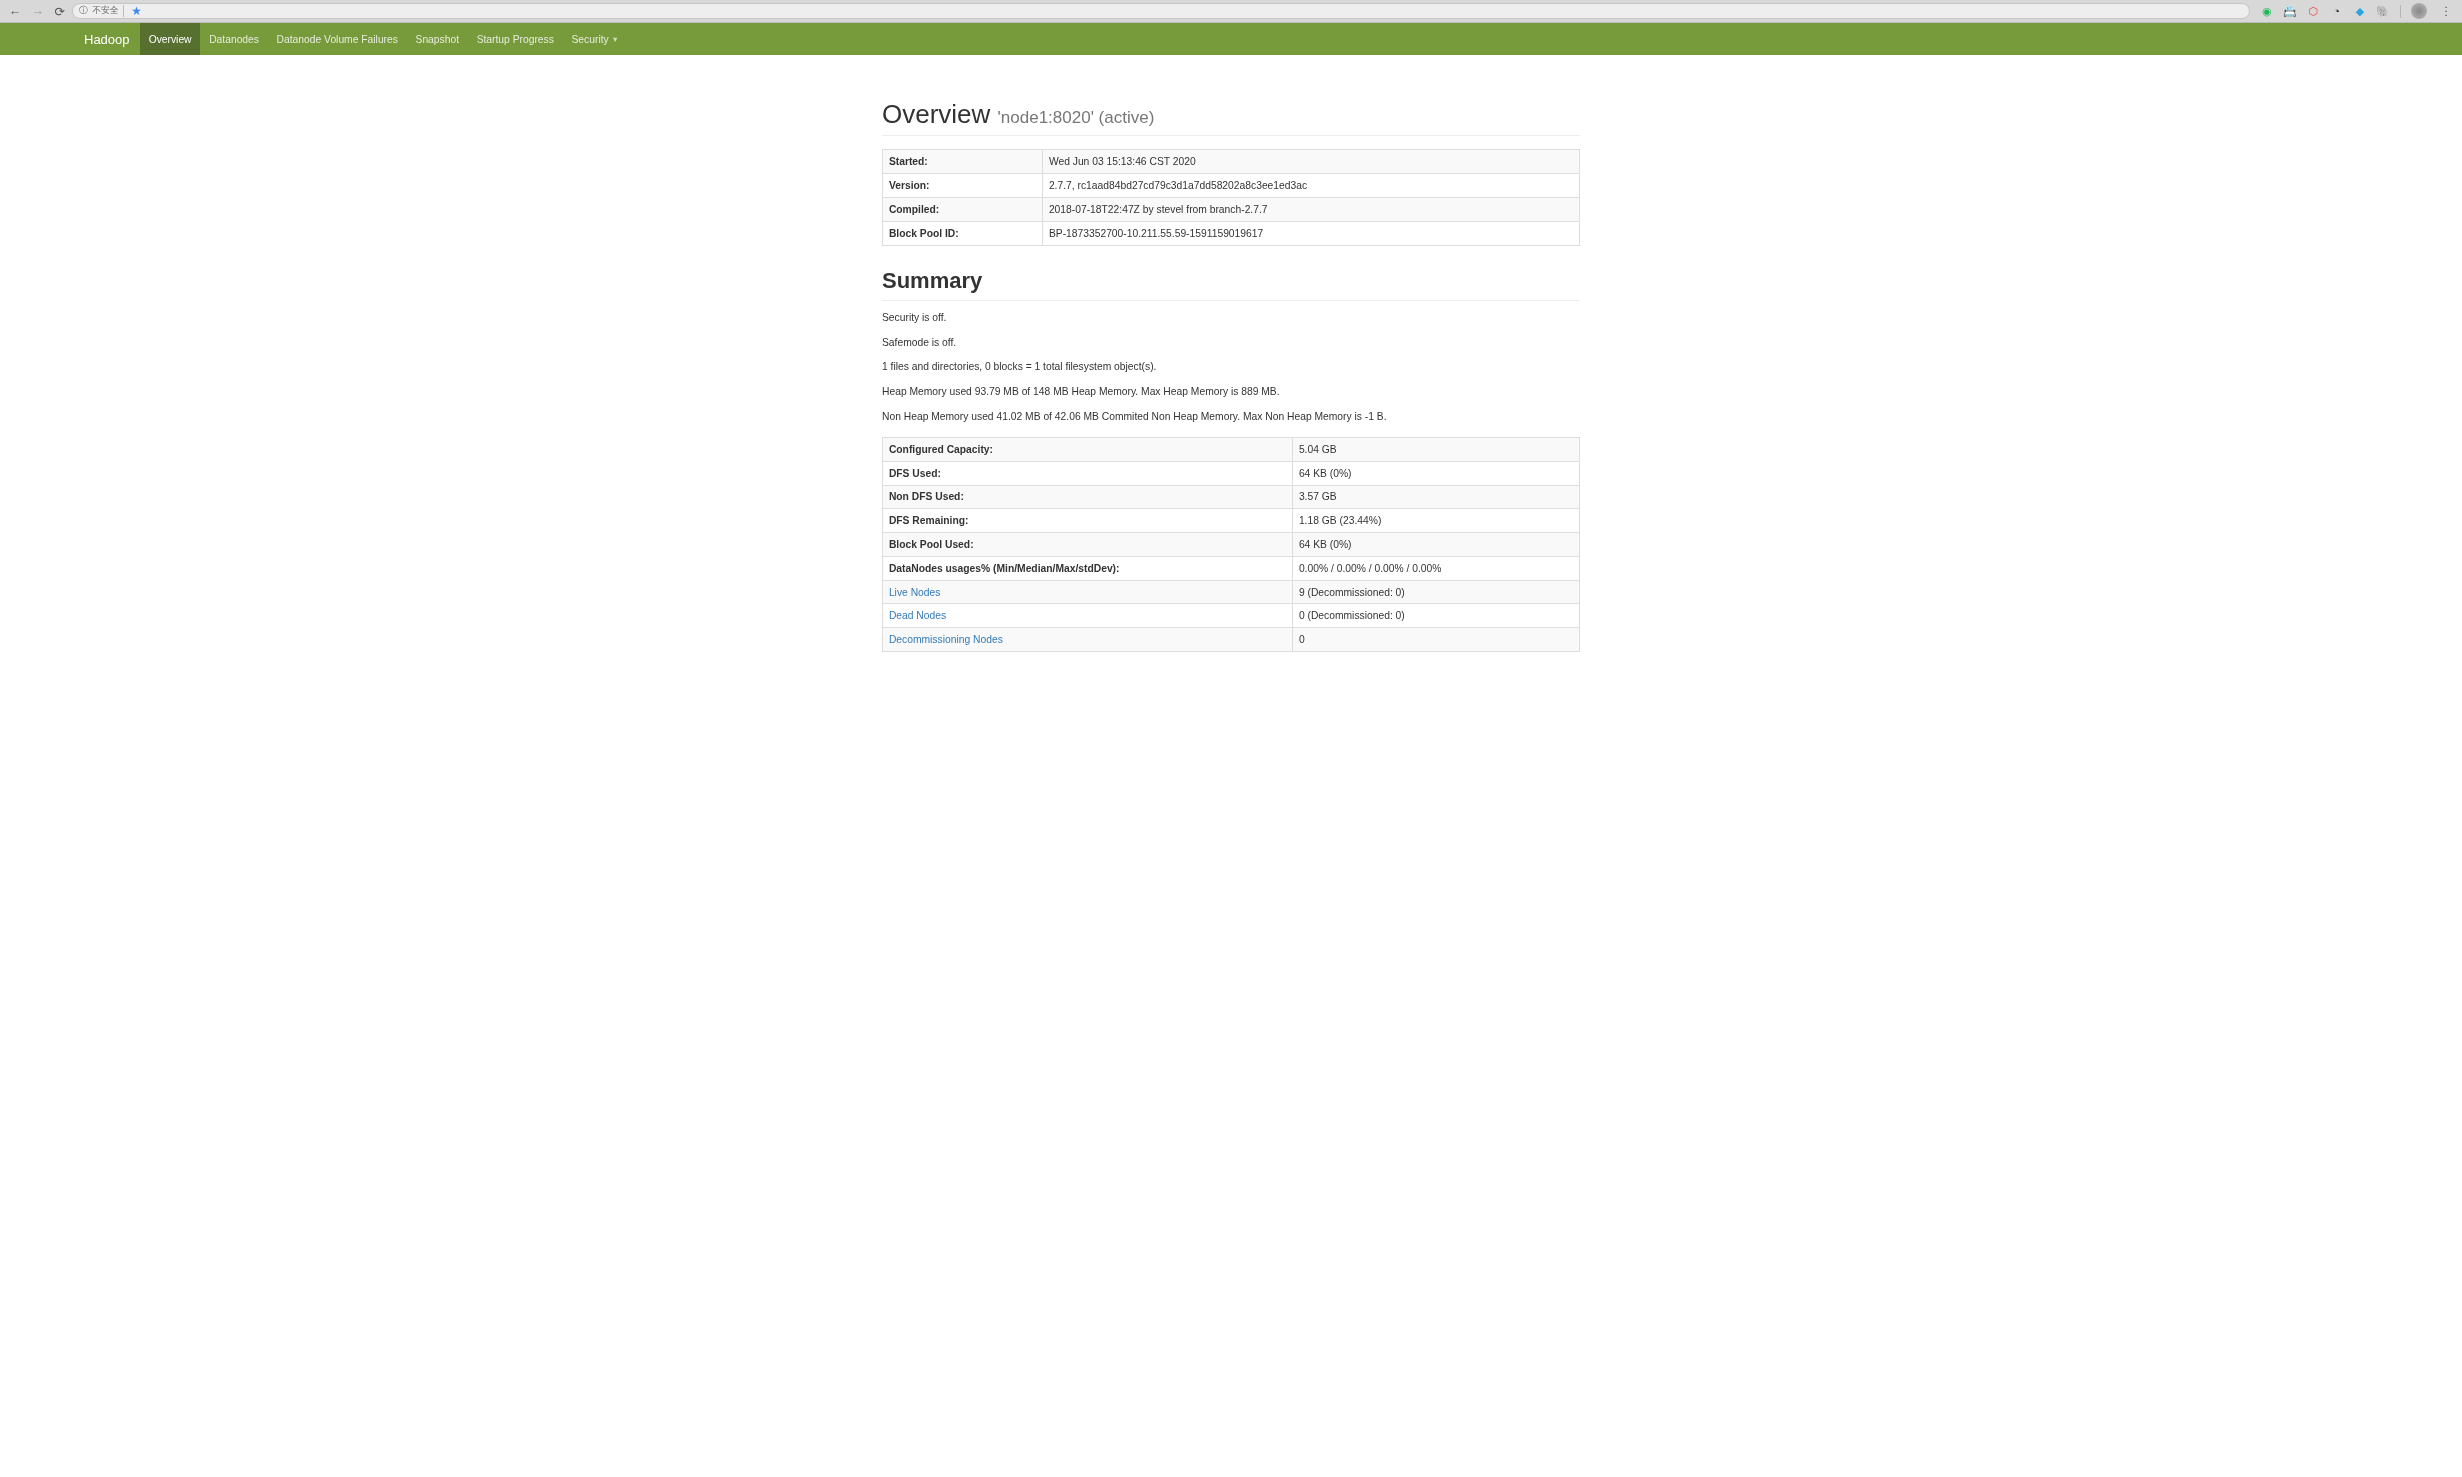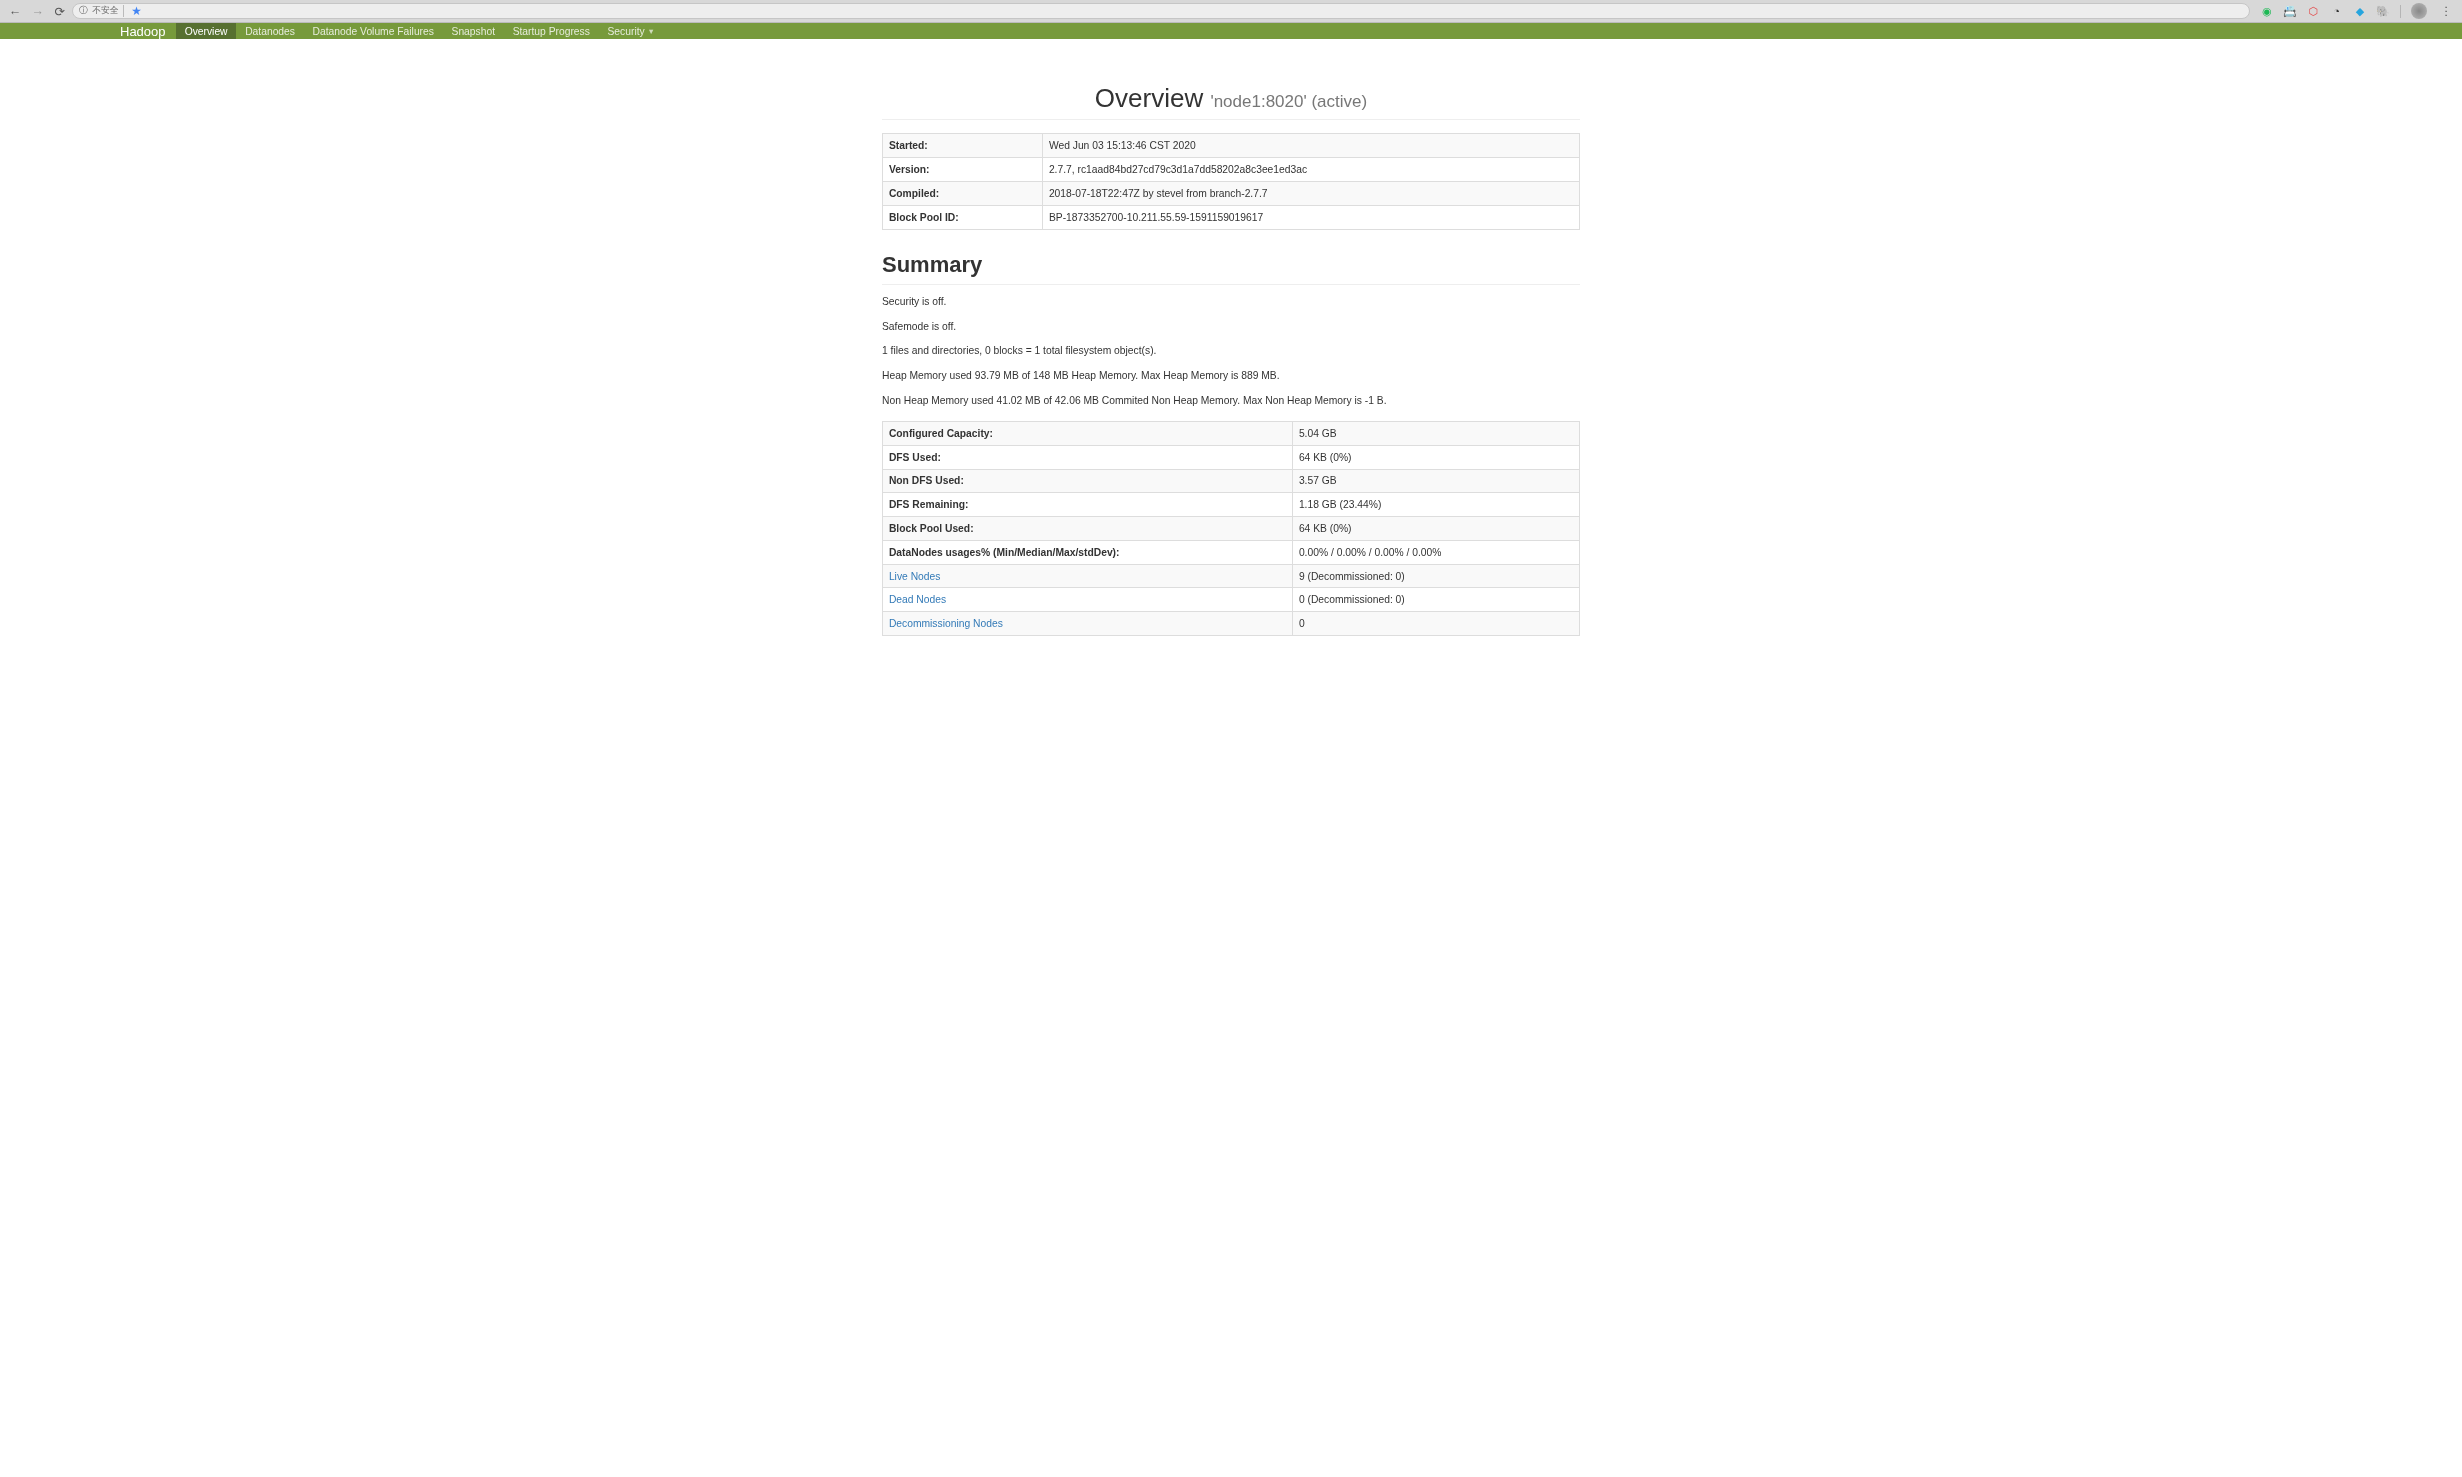--- a/index.html
+++ b/index.html
@@ -95,24 +95,24 @@
       background: radial-gradient(circle, #888 0%, #bbb 100%);
     }
     .chrome-menu {
       color: #555;
       font-size: 11.7px;
       padding: 0 2.9px;
     }
     
     .navbar {
       background: #779a3b;
-      height: 16px;
+      height: 32px;
       display: flex;
       align-items: stretch;
-      padding-left: 120px;
+      padding-left: 84px;
     }
     .navbar-brand {
       color: #fff;
       font-size: 13px;
       font-weight: 500;
       display: flex;
       align-items: center;
       padding-right: 10.3px;
     }
     .navbar-item {
@@ -139,21 +139,20 @@
       padding: 17.6px 0 29px 0;
     }
     h1.page-title {
       font-size: 26px;
       font-weight: 500;
       color: #333;
       margin-top: 26px;
       margin-bottom: 0;
       padding-bottom: 5.9px;
       border-bottom: 0.7px solid #eee;
-      text-align: center;
     }
     h1.page-title .subtitle {
       font-size: 17px;
       font-weight: 400;
       color: #777;
     }
     h2.section-title {
       font-size: 22px;
       font-weight: 700;
       color: #333;

